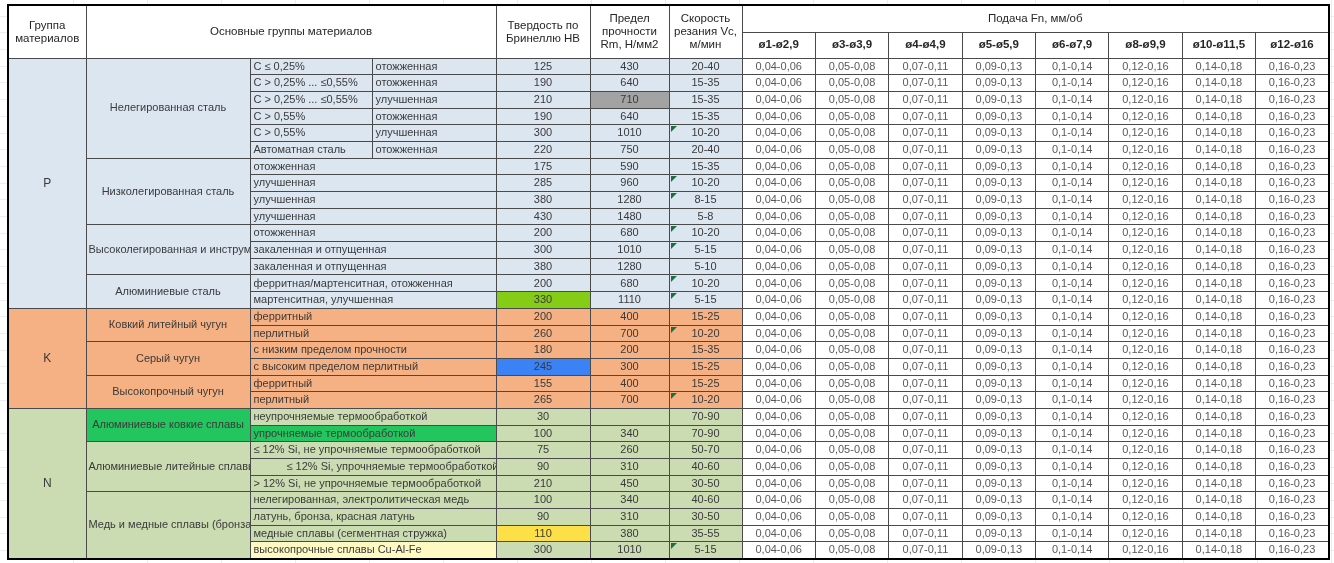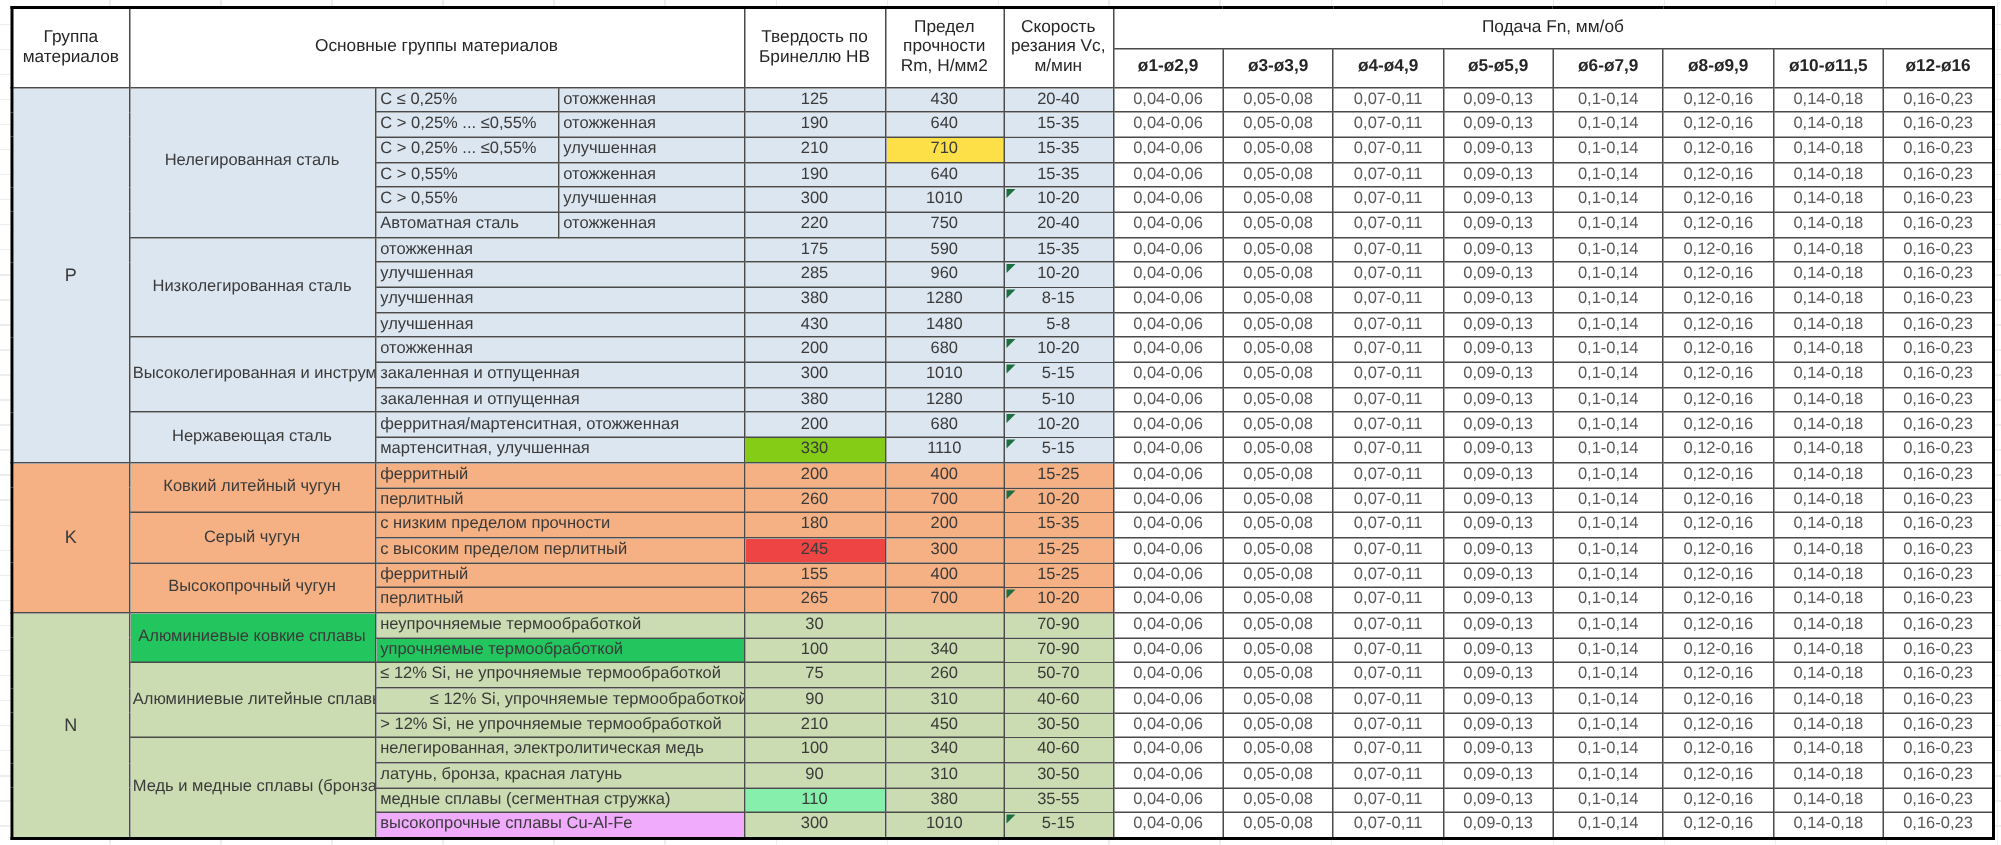--- a/index.html
+++ b/index.html
@@ -111,21 +111,21 @@
           <td class="feed">0,09-0,13</td>
           <td class="feed">0,1-0,14</td>
           <td class="feed">0,12-0,16</td>
           <td class="feed">0,14-0,18</td>
           <td class="feed">0,16-0,23</td>
         </tr>
         <tr>
           <td class="tint desc" style="background-color: rgb(220, 230, 241);">C &gt; 0,25% ... ≤0,55%</td>
           <td class="tint desc" style="background-color: rgb(220, 230, 241);">улучшенная</td>
           <td class="tint" style="background-color: rgb(220, 230, 241);">210</td>
-          <td class="tint" style="background-color: #fde047;">710</td>
+          <td class="tint" style="background-color: #a3a3a3;">710</td>
           <td class="tint vc" style="background-color: rgb(220, 230, 241);"><span class="vtext">15-35</span></td>
           <td class="feed">0,04-0,06</td>
           <td class="feed">0,05-0,08</td>
           <td class="feed">0,07-0,11</td>
           <td class="feed">0,09-0,13</td>
           <td class="feed">0,1-0,14</td>
           <td class="feed">0,12-0,16</td>
           <td class="feed">0,14-0,18</td>
           <td class="feed">0,16-0,23</td>
         </tr>
@@ -268,21 +268,21 @@
           <td class="feed">0,04-0,06</td>
           <td class="feed">0,05-0,08</td>
           <td class="feed">0,07-0,11</td>
           <td class="feed">0,09-0,13</td>
           <td class="feed">0,1-0,14</td>
           <td class="feed">0,12-0,16</td>
           <td class="feed">0,14-0,18</td>
           <td class="feed">0,16-0,23</td>
         </tr>
         <tr>
-          <td class="tint" rowspan="2" style="background-color: rgb(220, 230, 241);">Нержавеющая сталь</td>
+          <td class="tint" rowspan="2" style="background-color: rgb(220, 230, 241);">Алюминиевые сталь</td>
           <td class="tint desc" colspan="2" style="background-color: rgb(220, 230, 241);">ферритная/мартенситная, отожженная</td>
           <td class="tint" style="background-color: rgb(220, 230, 241);">200</td>
           <td class="tint" style="background-color: rgb(220, 230, 241);">680</td>
           <td class="tint vc" style="background-color: rgb(220, 230, 241);"><span class="flag"></span><span class="vtext">10-20</span></td>
           <td class="feed">0,04-0,06</td>
           <td class="feed">0,05-0,08</td>
           <td class="feed">0,07-0,11</td>
           <td class="feed">0,09-0,13</td>
           <td class="feed">0,1-0,14</td>
           <td class="feed">0,12-0,16</td>
@@ -343,21 +343,21 @@
           <td class="feed">0,05-0,08</td>
           <td class="feed">0,07-0,11</td>
           <td class="feed">0,09-0,13</td>
           <td class="feed">0,1-0,14</td>
           <td class="feed">0,12-0,16</td>
           <td class="feed">0,14-0,18</td>
           <td class="feed">0,16-0,23</td>
         </tr>
         <tr>
           <td class="tint desc" colspan="2" style="background-color: rgb(245, 177, 131);">с высоким пределом перлитный</td>
-          <td class="tint" style="background-color: #ef4444;">245</td>
+          <td class="tint" style="background-color: #3b82f6;">245</td>
           <td class="tint" style="background-color: rgb(245, 177, 131);">300</td>
           <td class="tint vc" style="background-color: rgb(245, 177, 131);"><span class="vtext">15-25</span></td>
           <td class="feed">0,04-0,06</td>
           <td class="feed">0,05-0,08</td>
           <td class="feed">0,07-0,11</td>
           <td class="feed">0,09-0,13</td>
           <td class="feed">0,1-0,14</td>
           <td class="feed">0,12-0,16</td>
           <td class="feed">0,14-0,18</td>
           <td class="feed">0,16-0,23</td>
@@ -488,34 +488,34 @@
           <td class="feed">0,05-0,08</td>
           <td class="feed">0,07-0,11</td>
           <td class="feed">0,09-0,13</td>
           <td class="feed">0,1-0,14</td>
           <td class="feed">0,12-0,16</td>
           <td class="feed">0,14-0,18</td>
           <td class="feed">0,16-0,23</td>
         </tr>
         <tr>
           <td class="tint desc" colspan="2" style="background-color: rgb(203, 220, 178);">медные сплавы (сегментная стружка)</td>
-          <td class="tint" style="background-color: #86efac;">110</td>
+          <td class="tint" style="background-color: #fde047;">110</td>
           <td class="tint" style="background-color: rgb(203, 220, 178);">380</td>
           <td class="tint vc" style="background-color: rgb(203, 220, 178);"><span class="vtext">35-55</span></td>
           <td class="feed">0,04-0,06</td>
           <td class="feed">0,05-0,08</td>
           <td class="feed">0,07-0,11</td>
           <td class="feed">0,09-0,13</td>
           <td class="feed">0,1-0,14</td>
           <td class="feed">0,12-0,16</td>
           <td class="feed">0,14-0,18</td>
           <td class="feed">0,16-0,23</td>
         </tr>
         <tr>
-          <td class="tint desc" colspan="2" style="background-color: #f0abfc;">высокопрочные сплавы Cu-Al-Fe</td>
+          <td class="tint desc" colspan="2" style="background-color: #fef9c3;">высокопрочные сплавы Cu-Al-Fe</td>
           <td class="tint" style="background-color: rgb(203, 220, 178);">300</td>
           <td class="tint" style="background-color: rgb(203, 220, 178);">1010</td>
           <td class="tint vc" style="background-color: rgb(203, 220, 178);"><span class="flag"></span><span class="vtext">5-15</span></td>
           <td class="feed">0,04-0,06</td>
           <td class="feed">0,05-0,08</td>
           <td class="feed">0,07-0,11</td>
           <td class="feed">0,09-0,13</td>
           <td class="feed">0,1-0,14</td>
           <td class="feed">0,12-0,16</td>
           <td class="feed">0,14-0,18</td>

